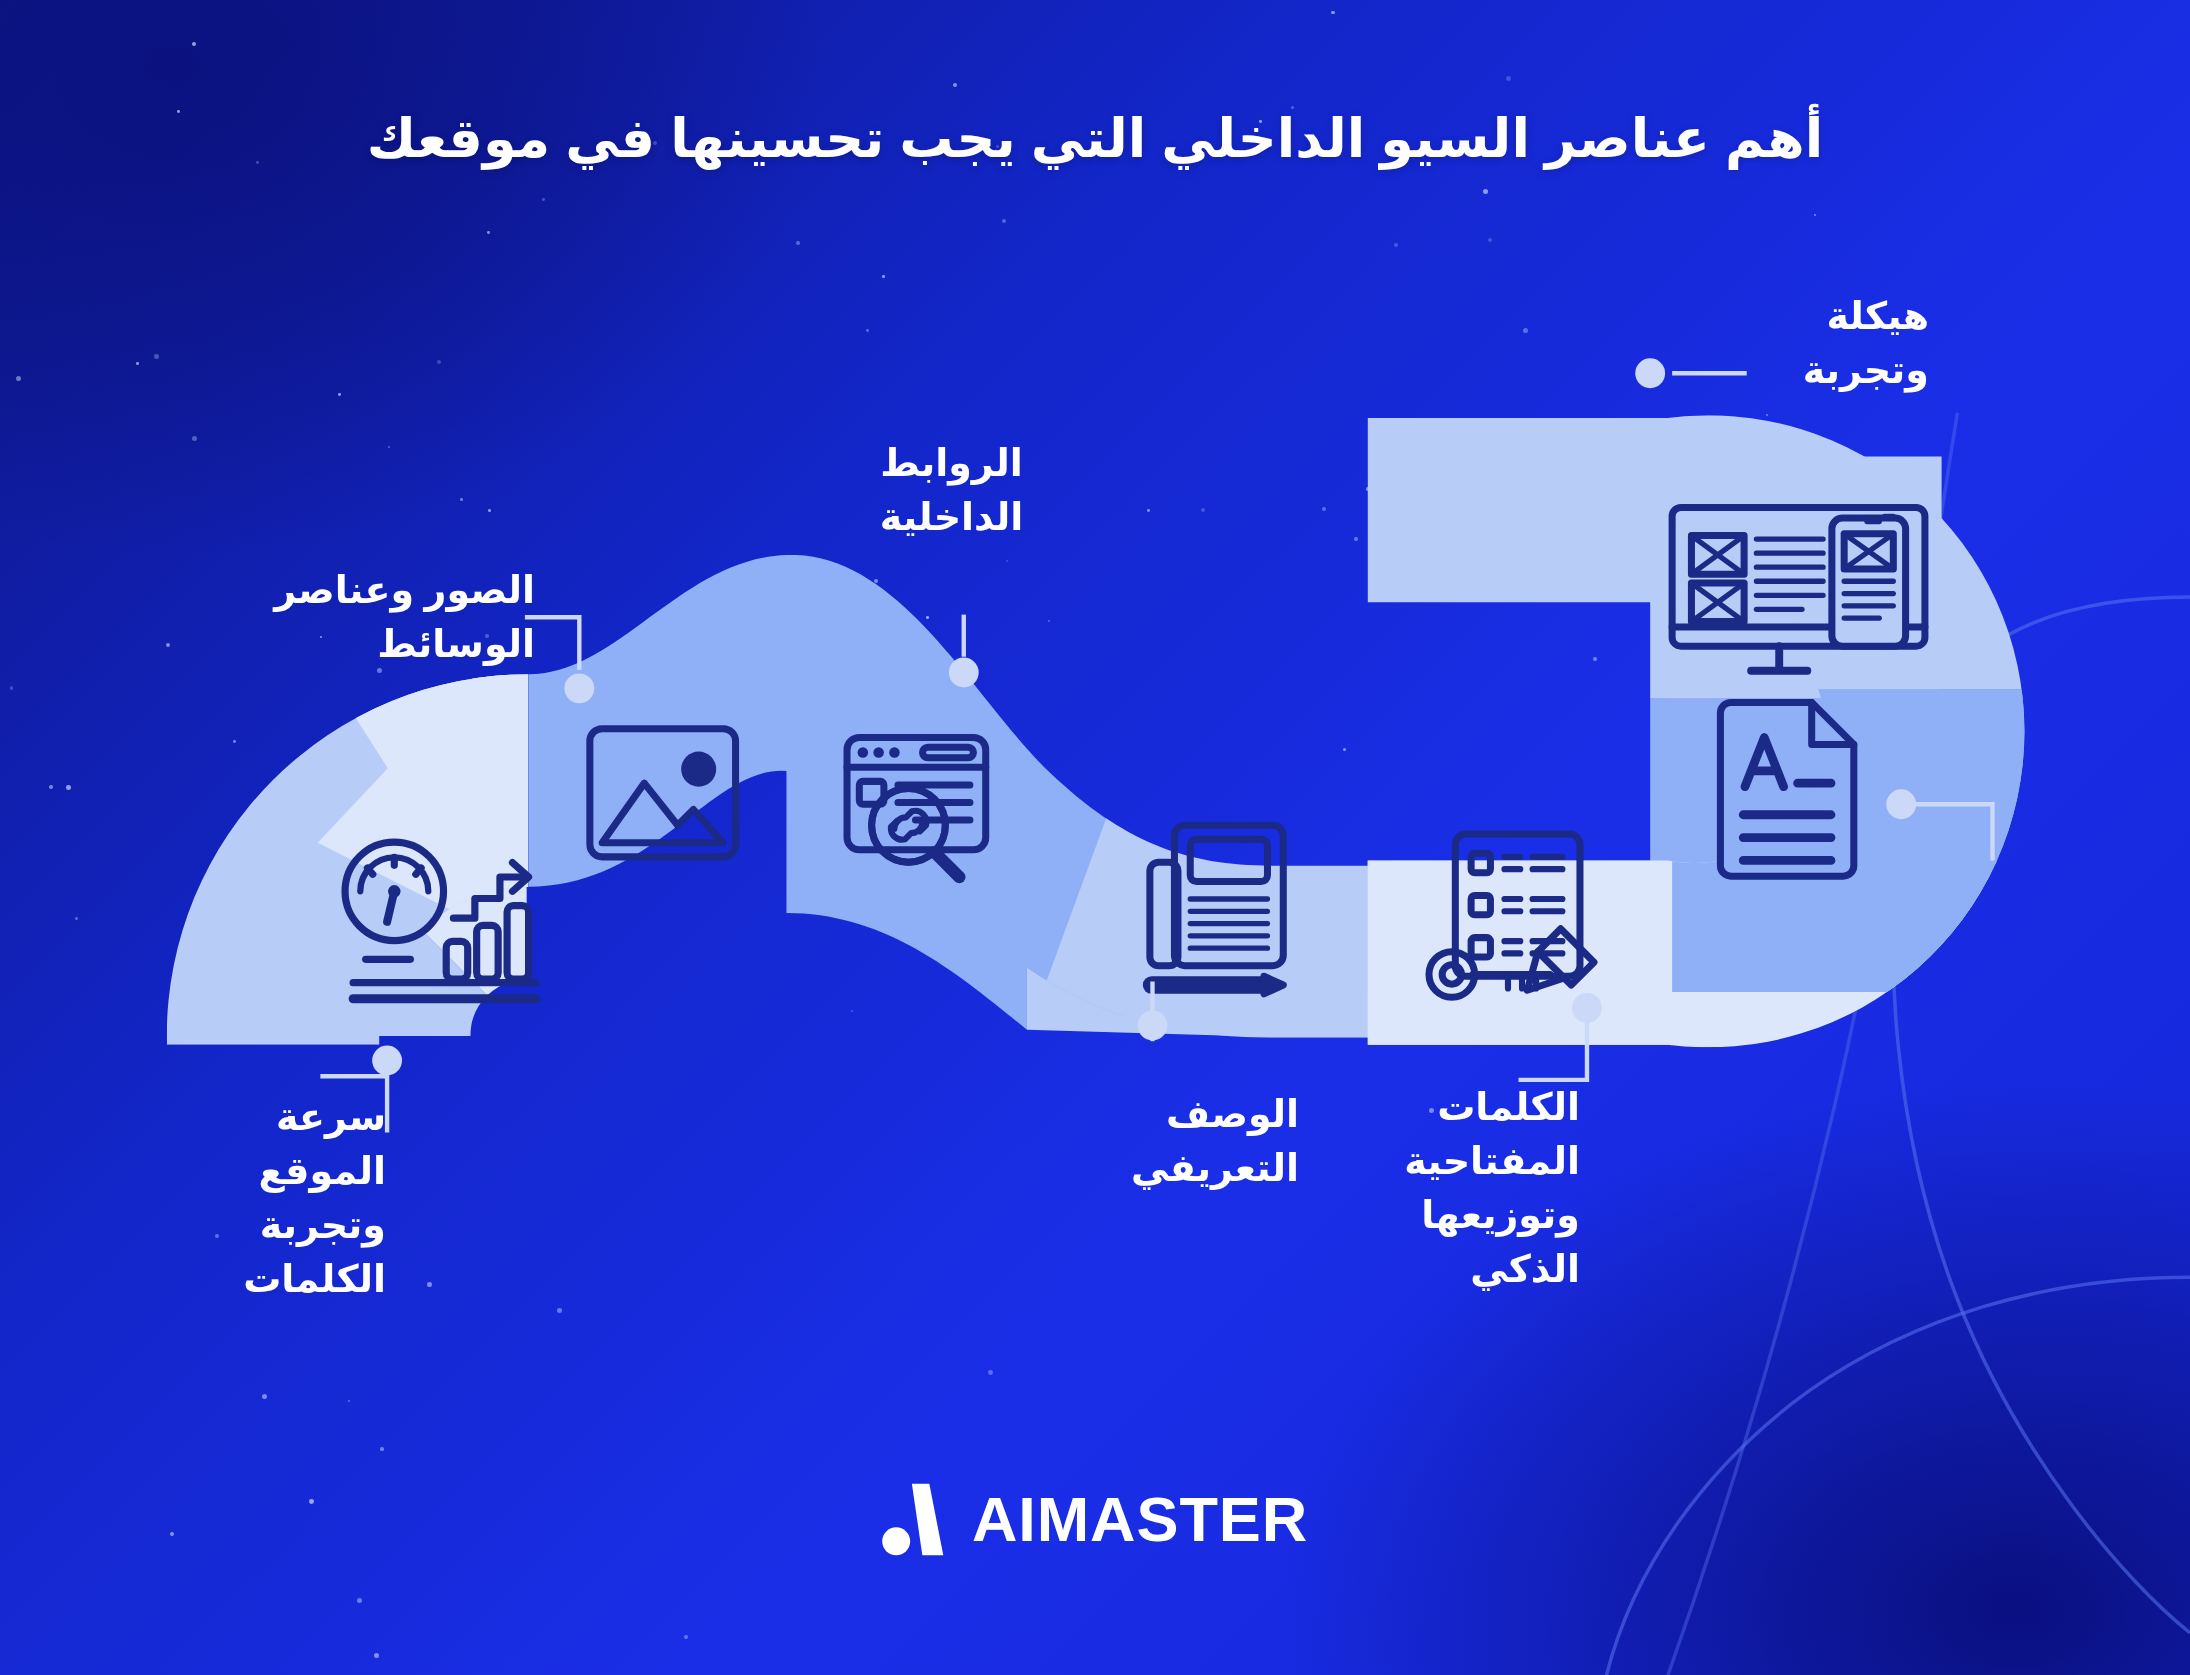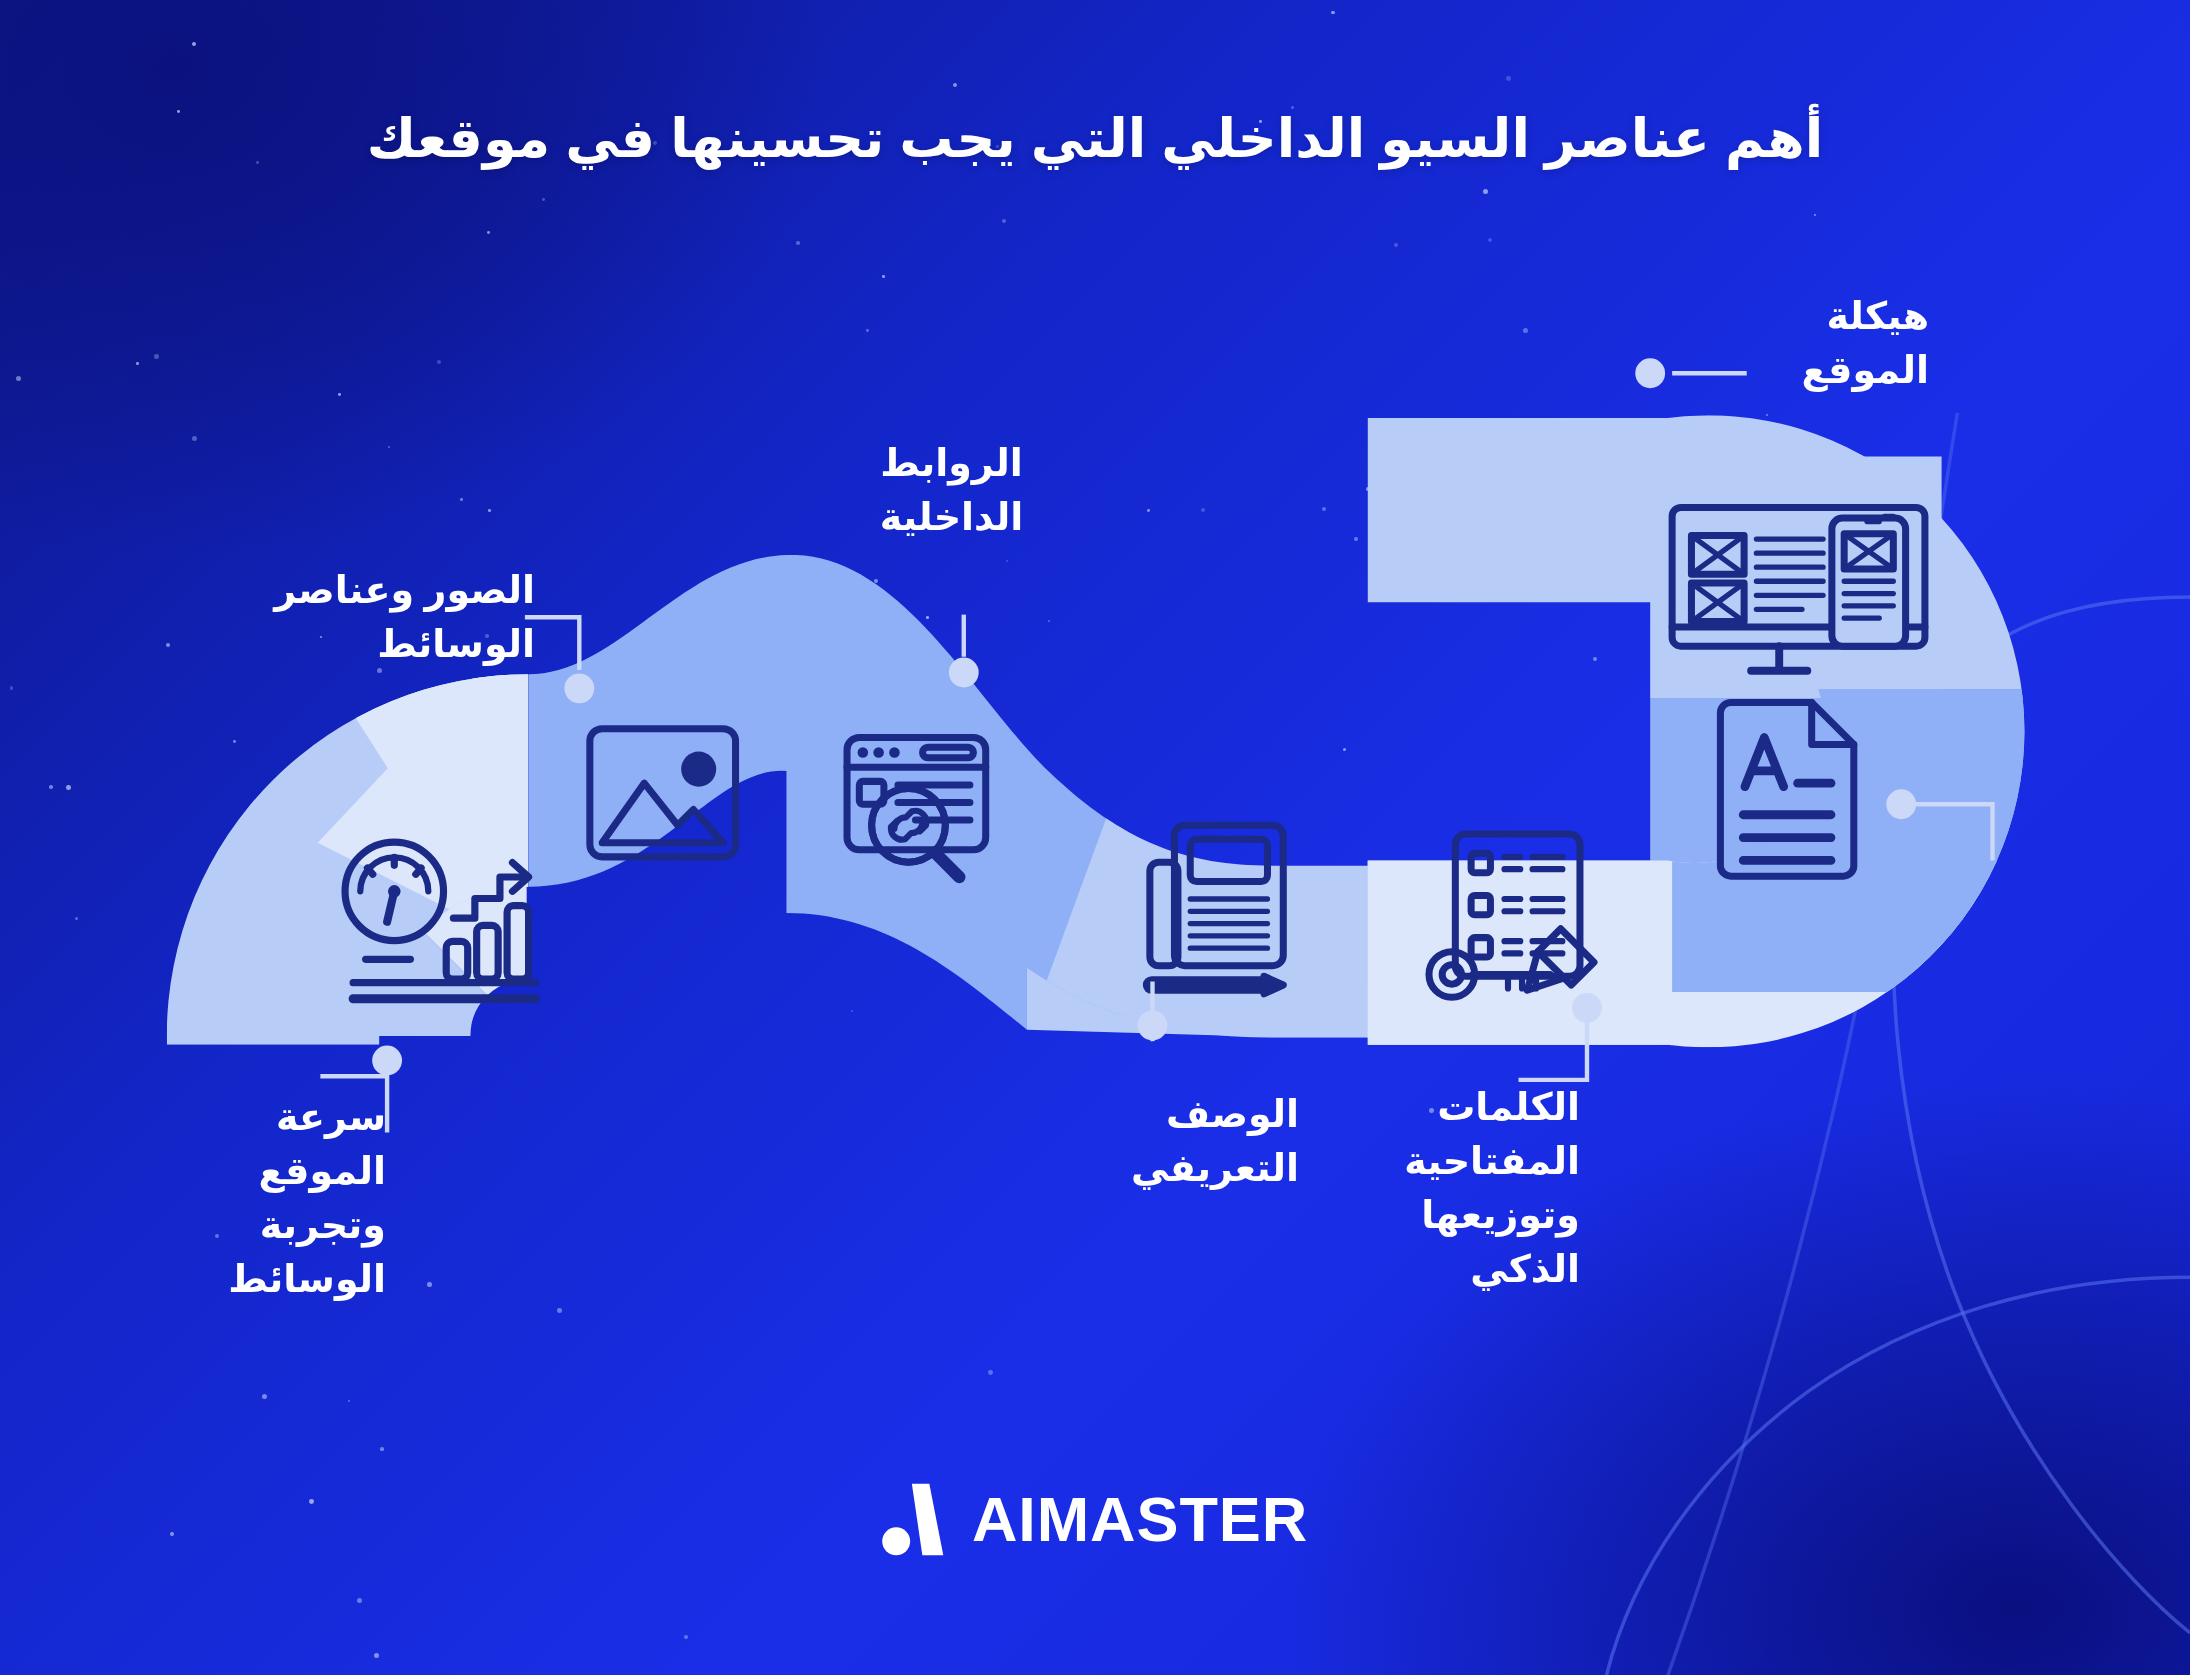--- a/index.html
+++ b/index.html
@@ -545,32 +545,32 @@
       <circle cx="441" cy="1208" r="17"></circle>
       <circle cx="1313" cy="1168" r="17"></circle>
       <circle cx="1808" cy="1148" r="17"></circle>
       <circle cx="2166" cy="916" r="17"></circle>
     </g>
   </svg>
 
   <h1 id="title">أهم عناصر السيو الداخلي التي يجب تحسينها في موقعك</h1>
 
   <div class="label" id="lbl-structure">هيكلة
-الموقع</div>
+وتجربة</div>
 
   <div class="label" id="lbl-links">الروابط
 الداخلية</div>
 
   <div class="label" id="lbl-media">الصور وعناصر
 الوسائط</div>
 
   <div class="label" id="lbl-speed">سرعة
 الموقع
 وتجربة
-الوسائط</div>
+الكلمات</div>
 
   <div class="label" id="lbl-meta">الوصف
 التعريفي</div>
 
   <div class="label" id="lbl-keywords">الكلمات
 المفتاحية
 وتوزيعها
 الذكي</div>
 
 

